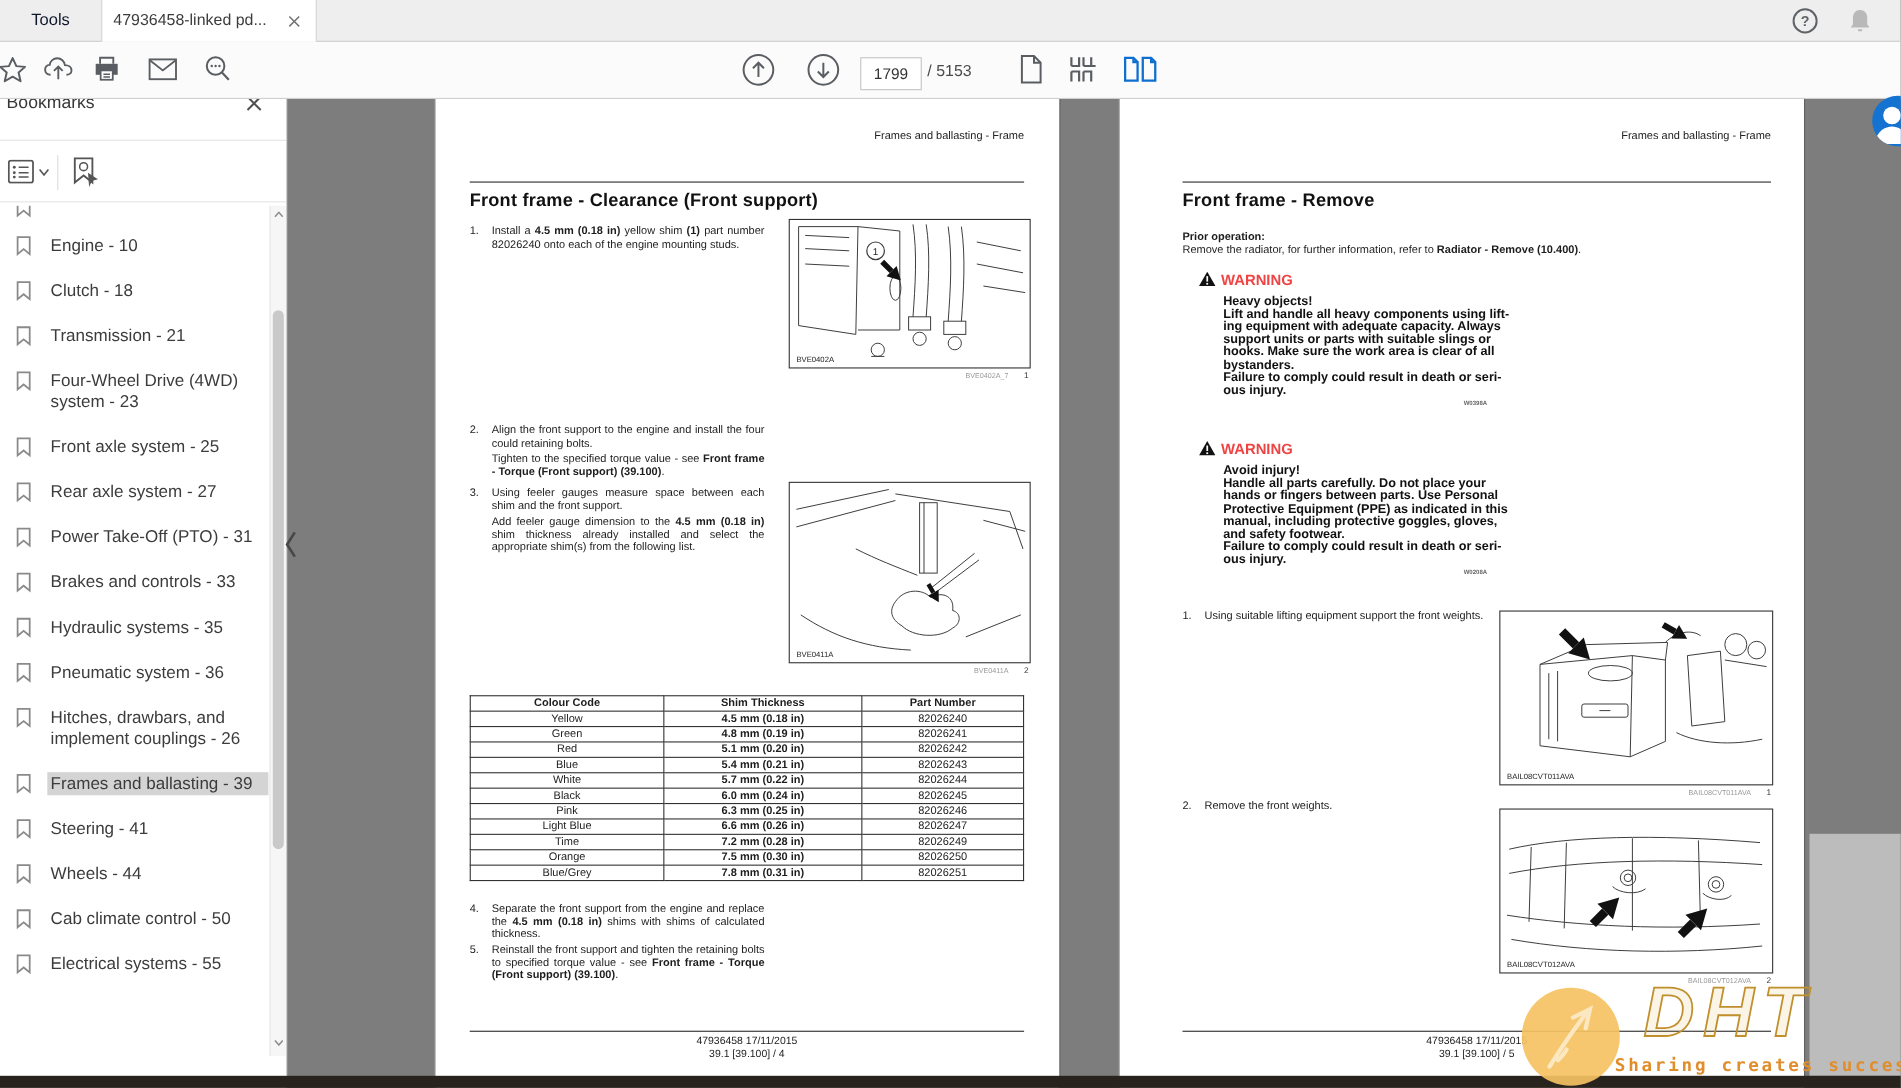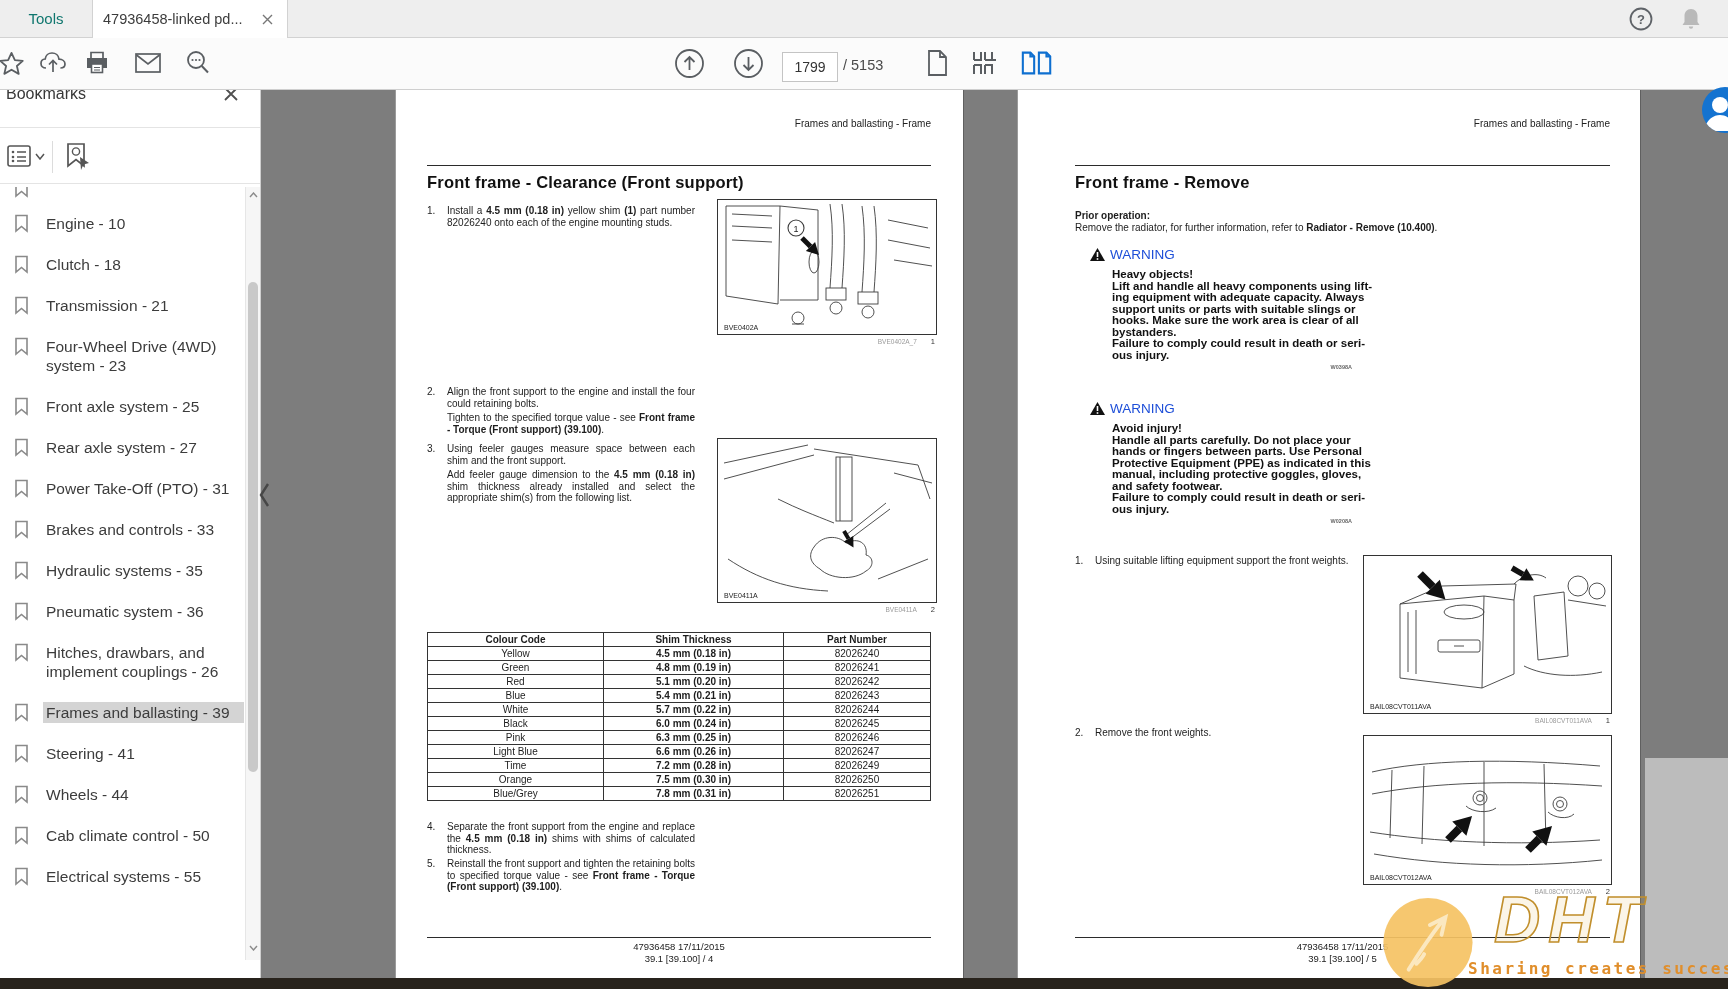--- a/index.html
+++ b/index.html
@@ -4,21 +4,21 @@
 <style>
   html,body{margin:0;padding:0}
   body{width:1728px;height:989px;overflow:hidden;position:relative;background:#7d7d7d;
        font-family:"Liberation Sans",sans-serif;-webkit-font-smoothing:antialiased}
   .abs{position:absolute}
   svg{display:block}
 
   
   .tabbar{left:0;top:0;width:1728px;height:37px;background:#eeeeee;border-bottom:1px solid #d2d2d2;z-index:30}
   .tools-tab{left:0;top:0;width:92px;height:37px;display:flex;align-items:center;justify-content:center;
-             font-size:15px;color:#0f766e;cursor:pointer}
+             font-size:15px;color:#0f172a;cursor:pointer}
   .doc-tab{left:92px;top:0;width:196px;height:38px;background:#ffffff;border-left:1px solid #d2d2d2;
            border-right:1px solid #d2d2d2;display:flex;align-items:center;gap:20px;padding:0 10px;box-sizing:border-box;z-index:31}
   .doc-tab-title{font-size:14.5px;color:#3c3c3c;white-space:nowrap;overflow:hidden}
   .toolbar{left:0;top:38px;width:1728px;height:51px;background:#fbfbfb;border-bottom:1px solid #cfcfcf;z-index:29}
   .tbtn{position:absolute;top:0;width:34px;height:50px;display:flex;align-items:center;justify-content:center;cursor:pointer}
   .page-input{position:absolute;left:782px;top:14px;width:50px;height:26px;border:1px solid #c4c4c4;background:#fff;
               text-align:center;font-size:14px;color:#333;font-family:"Liberation Sans",sans-serif}
   .page-total{position:absolute;left:843px;top:19px;font-size:14.5px;color:#4a4a4a}
   .avatar{position:absolute;left:1702px;top:49px;width:46px;height:46px;border-radius:50%;background:#1473d0;z-index:32;overflow:hidden}
   .help-btn{position:absolute;left:1628px;top:6px;width:28px;height:26px;cursor:pointer}
@@ -60,21 +60,21 @@
   .fig-cap .cap-code{font-size:6.5px;color:#9a9a9a}
   .fig-cap .cap-num{font-size:7.5px;color:#333}
   table.shim-table{position:absolute;border-collapse:collapse;table-layout:fixed}
   .shim-table th,.shim-table td{border:1px solid #333;font-size:10px;line-height:10px;padding:1.5px 2px;text-align:center;color:#1d1d1d}
   .shim-table th{font-weight:bold}
   .shim-table td:nth-child(2){font-weight:bold}
   .pfoot{position:absolute;text-align:center;font-size:9.5px;line-height:12px;color:#222}
   .prior-label{position:absolute;font-size:10px;font-weight:bold;color:#1d1d1d}
   .prior-text{position:absolute;font-size:10px;color:#1d1d1d}
   .warn{position:absolute}
-  .warn-head{display:flex;align-items:center;gap:5px;font-size:13.5px;font-weight:normal;color:#1d4ed8}
+  .warn-head{display:flex;gap:5px;font-size:13.5px;font-weight:bold;color:#ef4444}
   .warn-body{margin-left:22px;margin-top:7px;font-size:11.5px;font-weight:bold;line-height:11.5px;color:#111;white-space:pre-line}
   .warn-code{margin-top:3px;text-align:right;padding-right:122px;font-size:5.5px;font-weight:bold;color:#666}
 
   
   .light-rect{left:1645px;top:758px;width:83px;height:220px;background:#bcbcbc;z-index:6}
   .bottom-bar{left:0;top:978px;width:1728px;height:11px;background:#28231c;z-index:50}
   .wm-circle{left:1380px;top:896px;z-index:55}
   .wm-dht{left:1492px;top:882px;z-index:55}
   .wm-tagline{left:1468px;top:959px;z-index:60;font-family:"DejaVu Sans Mono",monospace;font-size:16px;
               font-weight:bold;letter-spacing:2.5px;color:#e08e2b;white-space:nowrap}

